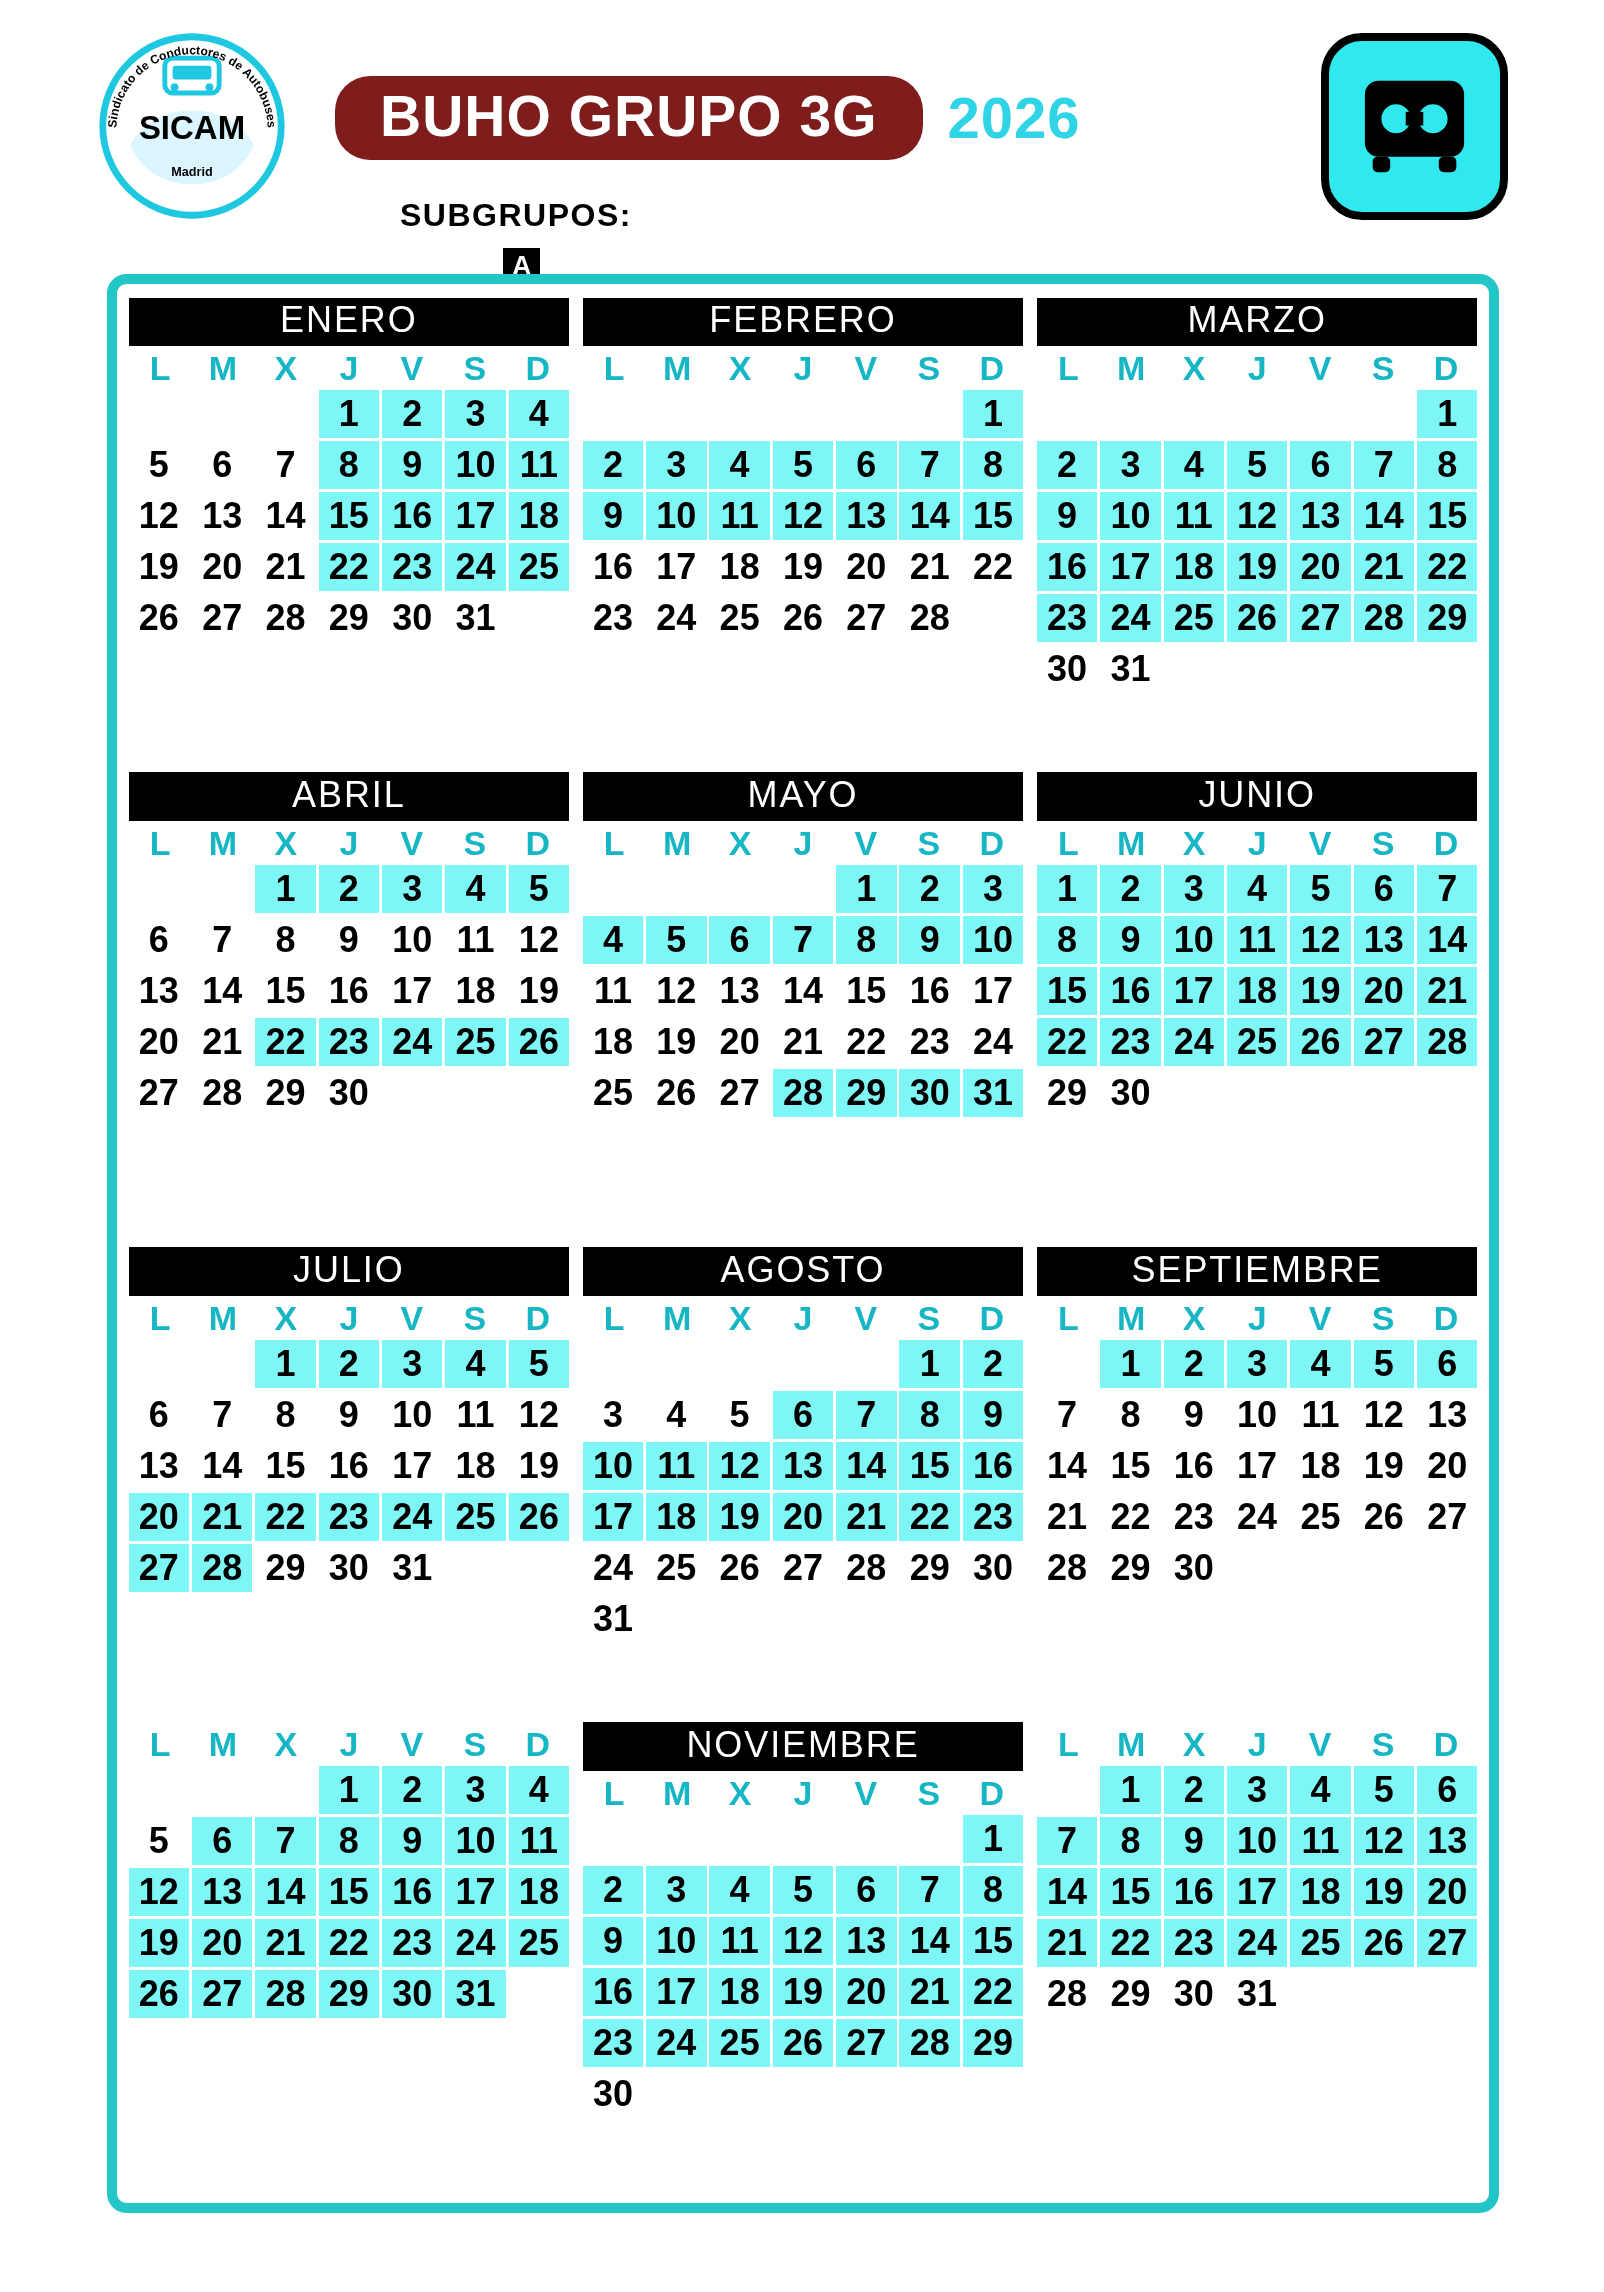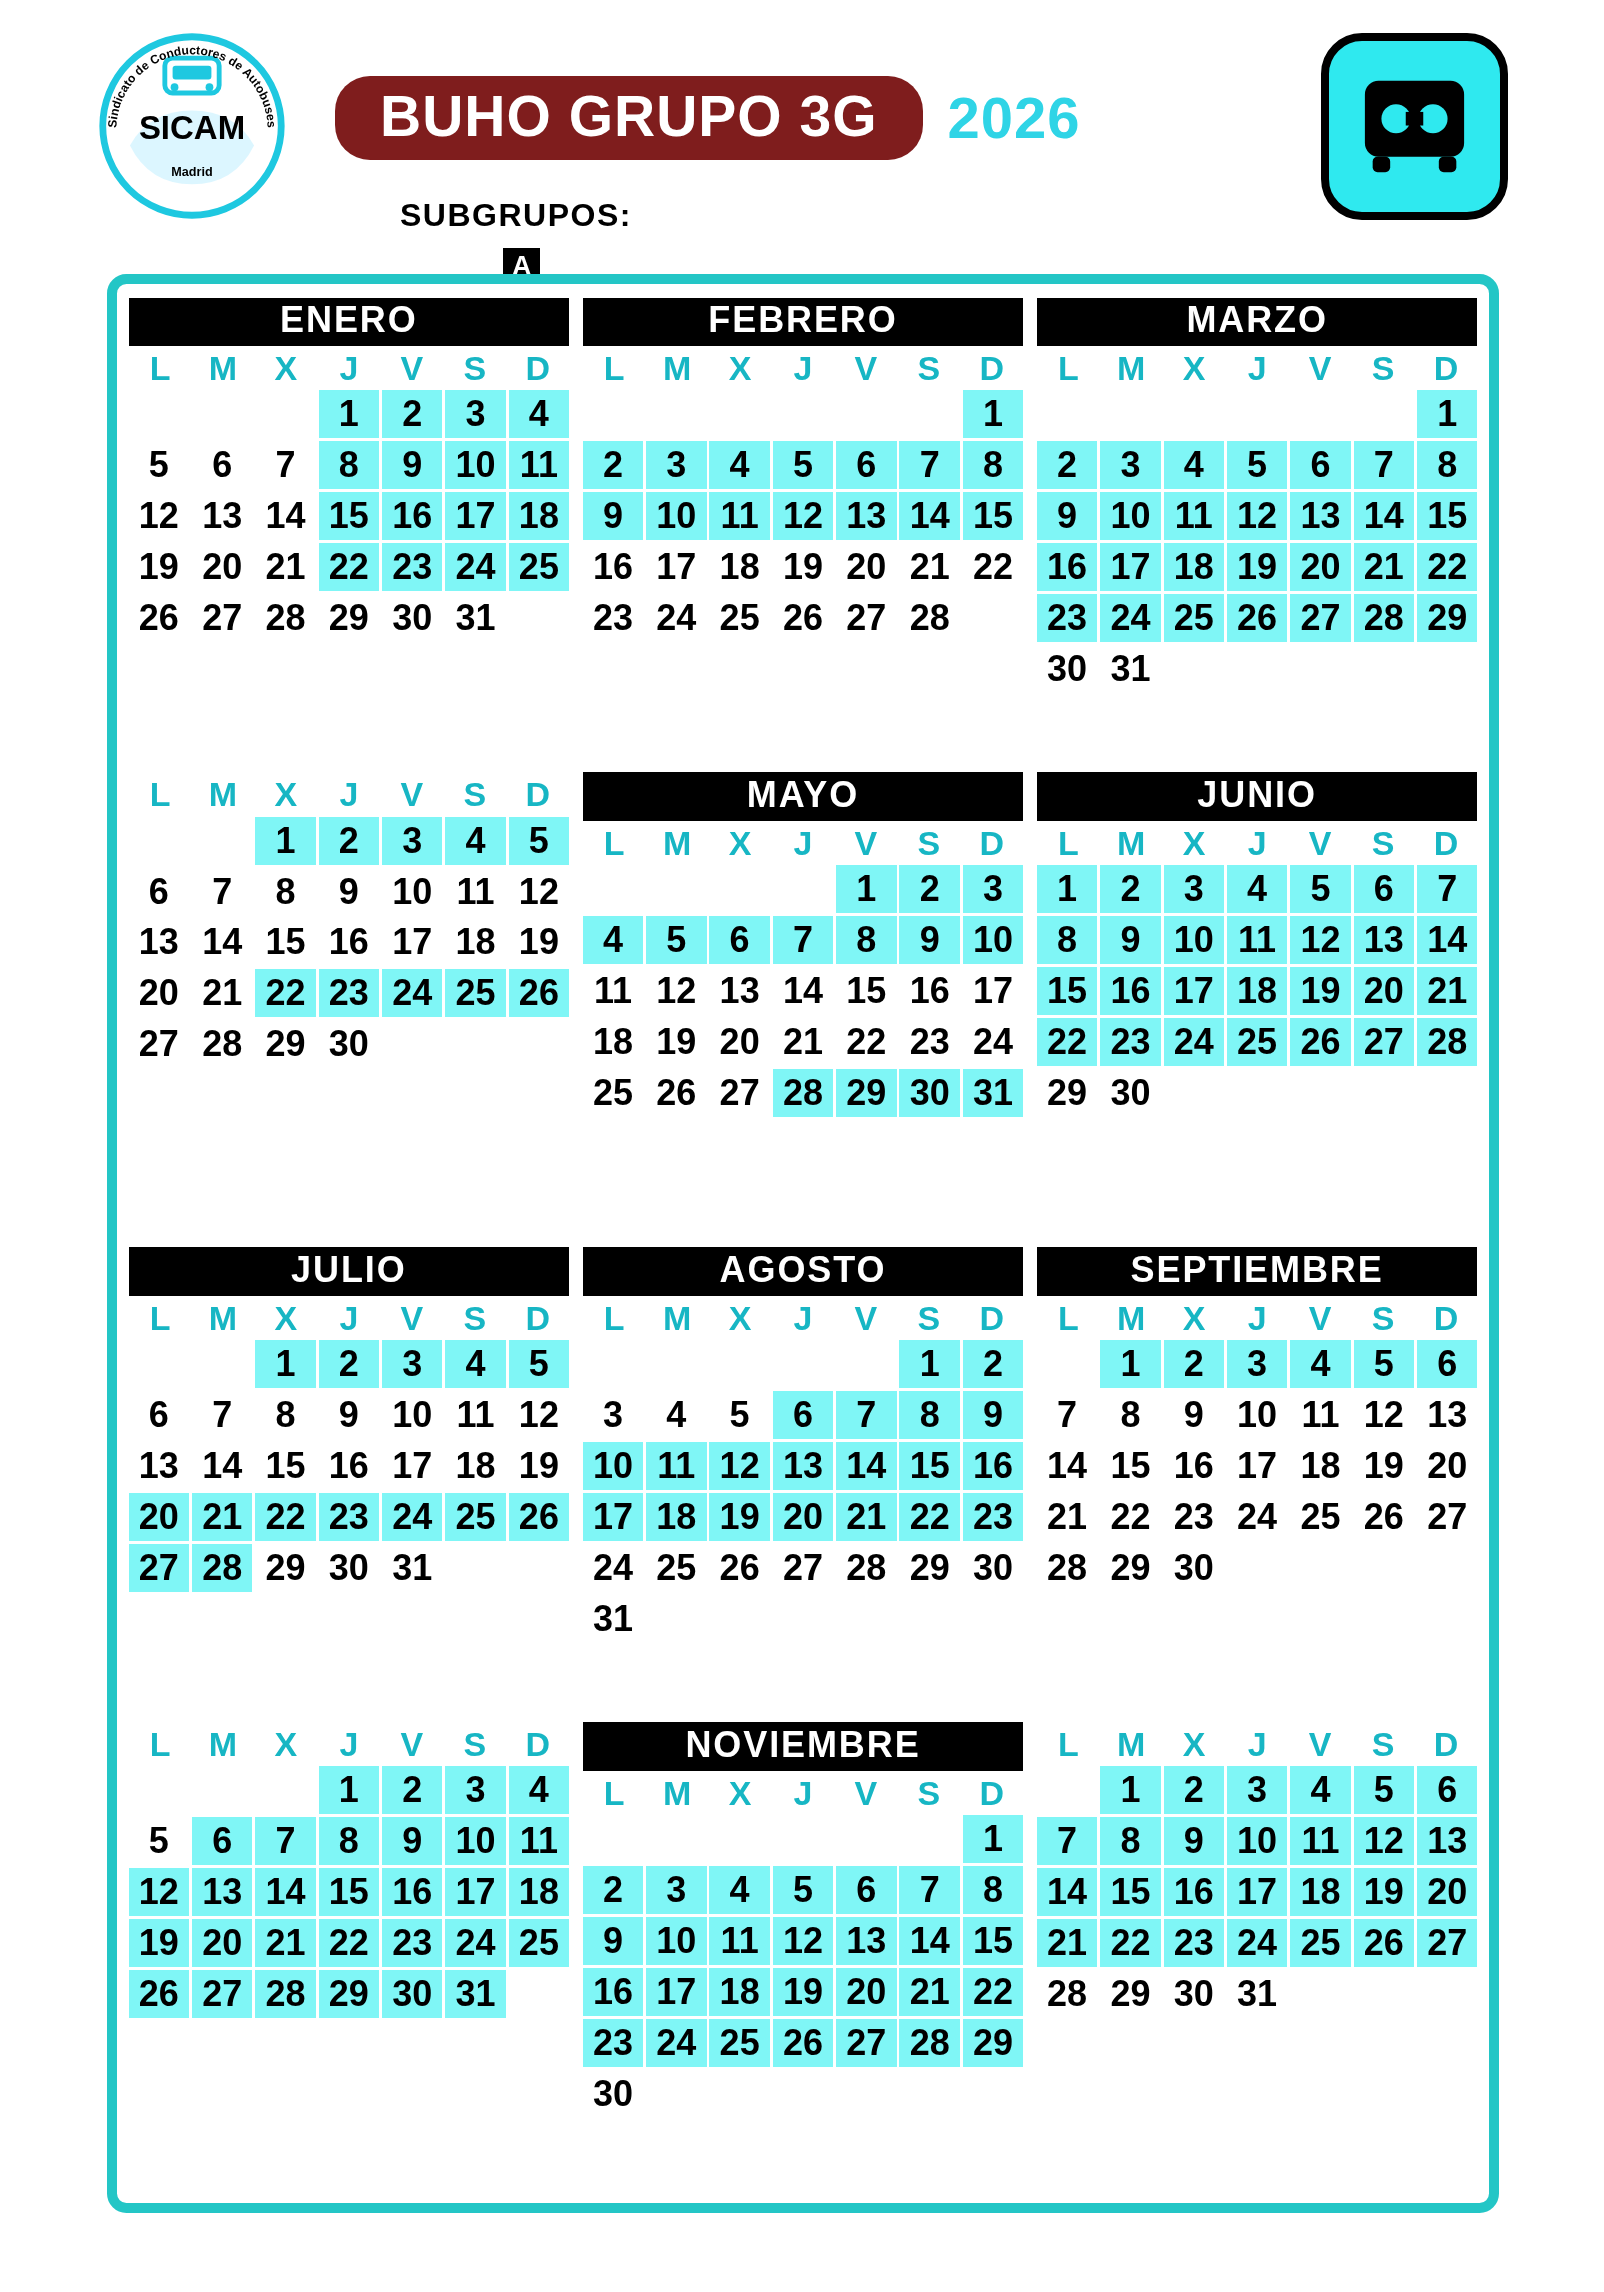--- a/index.html
+++ b/index.html
@@ -125,21 +125,21 @@
 
   .month {
     display: flex;
     flex-direction: column;
   }
   .month-name {
     background: #000;
     color: #ffffff;
     text-align: center;
     font-size: 36px;
-    font-weight: bold;
+    font-weight: normal;
     letter-spacing: 1.9px;
     padding: 4.9px 0 7.8px 0;
     line-height: 1;
   }
 
   .weekdays {
     display: grid;
     grid-template-columns: repeat(7, 1fr);
     margin-top: 3.9px;
   }
@@ -374,20 +374,21 @@
           <div class="day off">30</div>
           <div class="day off">31</div>
           <div class="day blank-cell"></div>
           <div class="day blank-cell"></div>
           <div class="day blank-cell"></div>
           <div class="day blank-cell"></div>
           <div class="day blank-cell"></div>
         </div>
       </div>
       <div class="month">
+        <div class="month-name">ABRIL</div>
         <div class="weekdays">
           <div class="weekday">L</div>
           <div class="weekday">M</div>
           <div class="weekday">X</div>
           <div class="weekday">J</div>
           <div class="weekday">V</div>
           <div class="weekday">S</div>
           <div class="weekday">D</div>
         </div>
         <div class="days">

